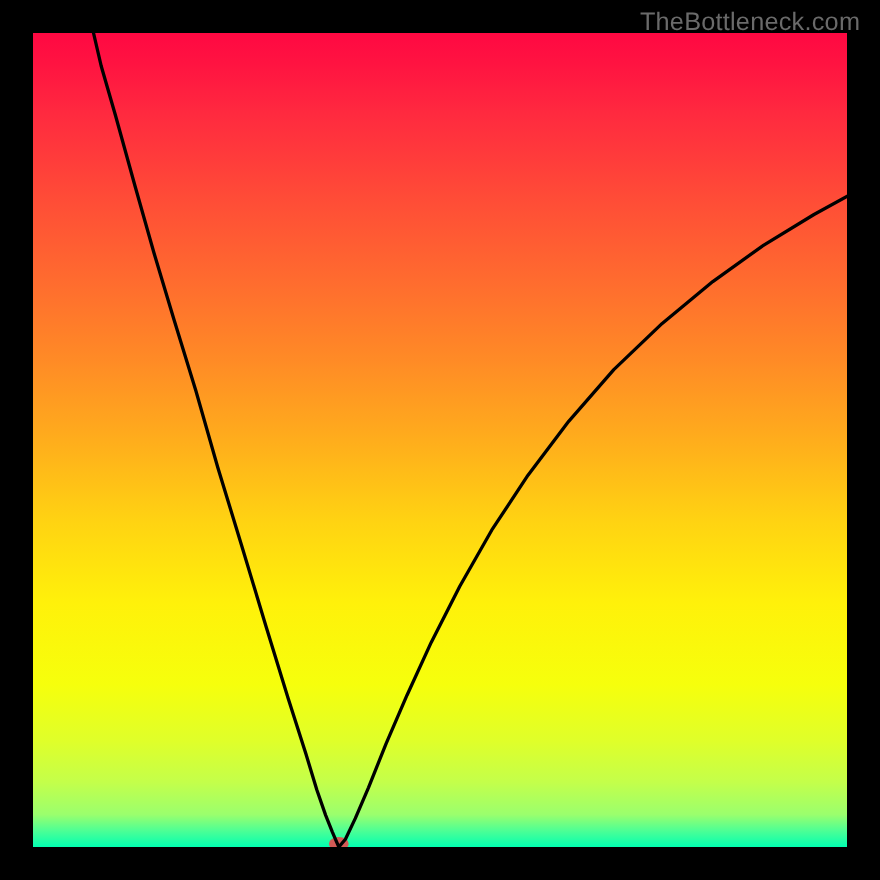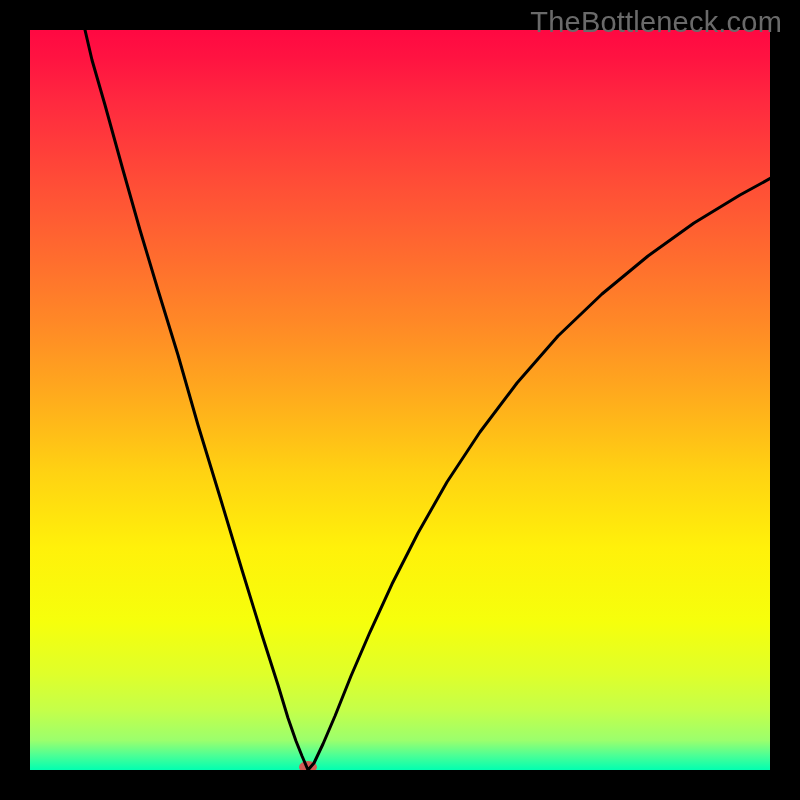--- a/index.html
+++ b/index.html
@@ -8,21 +8,21 @@
     width: 800px;
     height: 800px;
     background: #000;
     position: relative;
   }
   .watermark {
     position: absolute;
     top: 6px;
     right: 18px;
     font-family: Arial, Helvetica, sans-serif;
-    font-size: 29px;
+    font-size: 23px;
     color: #6a6a6a;
     letter-spacing: 0.2px;
     z-index: 10;
   }
   .plot {
     position: absolute;
     left: 30px;
     top: 30px;
     width: 740px;
     height: 740px;

